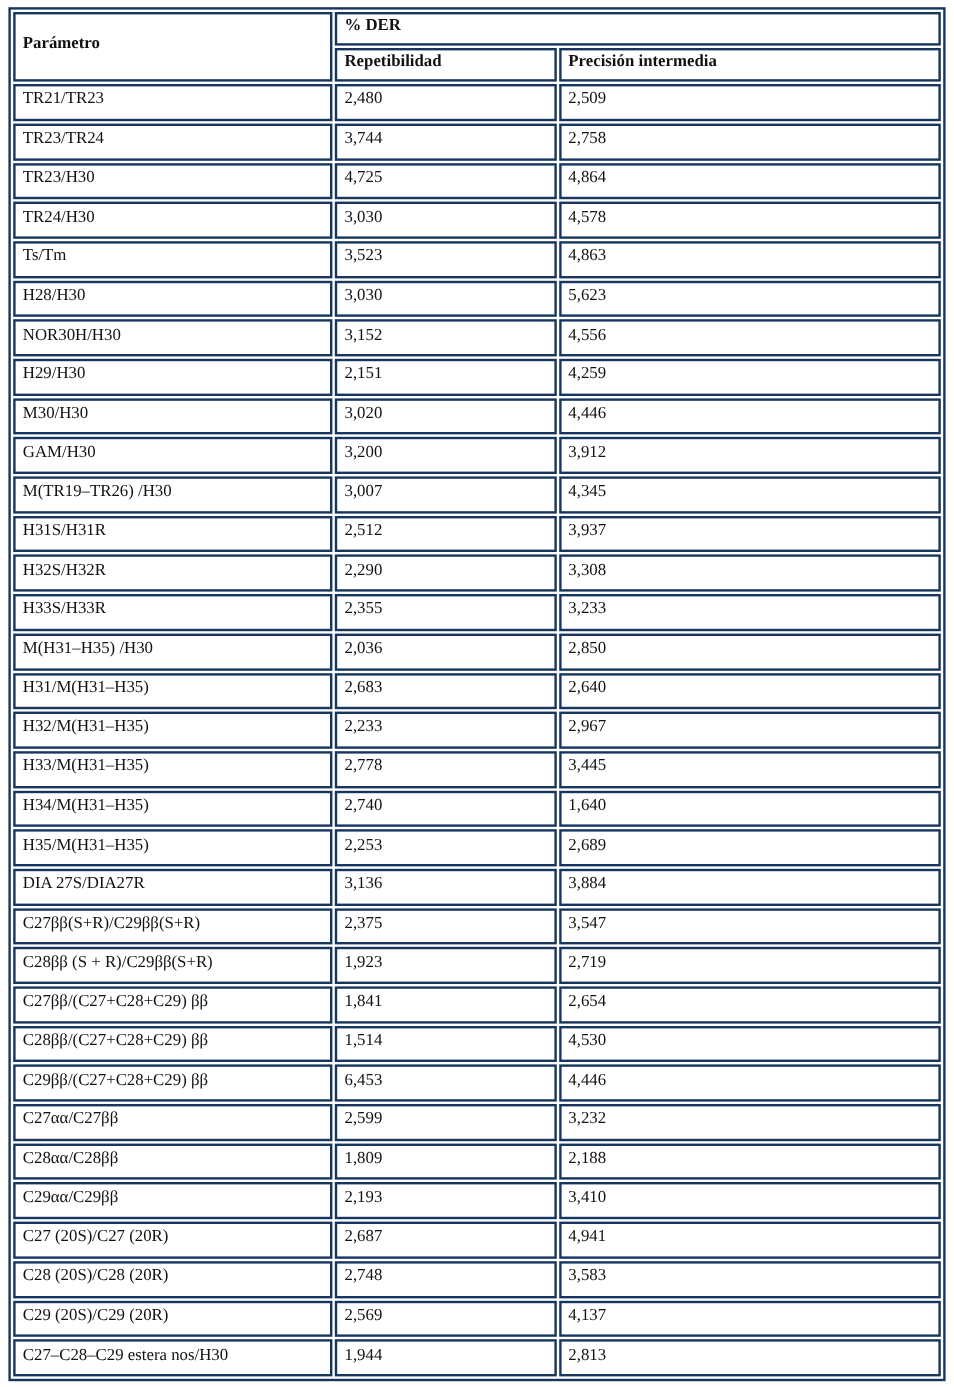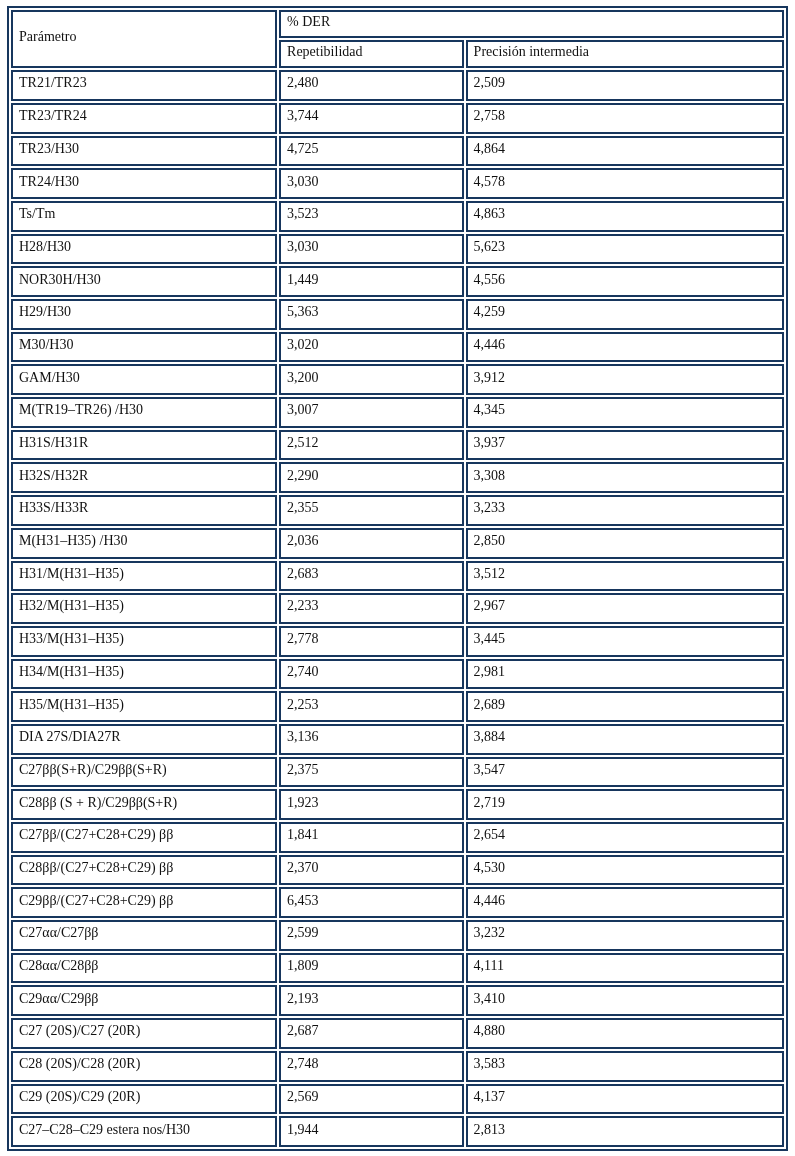--- a/index.html
+++ b/index.html
@@ -35,21 +35,21 @@
     border: 2px solid #17365d;
     background: #ffffff;
     font-size: 14px;
     line-height: 1.15;
     padding: 2px 6px 6px 6px;
     vertical-align: middle;
     text-align: left;
     overflow: hidden;
     white-space: nowrap;
   }
-  th { font-weight: normal; }
+  th { font-weight: bold; }
 </style>
 </head>
 <body>
 
 <div class="page">
   <table class="der-table">
     <colgroup>
       <col class="c1">
       <col class="c2">
       <col class="c3">
@@ -96,27 +96,27 @@
   </tr>
 
   <tr>
     <td>H28/H30</td>
     <td>3,030</td>
     <td>5,623</td>
   </tr>
 
   <tr>
     <td>NOR30H/H30</td>
-    <td>1,449</td>
+    <td>3,152</td>
     <td>4,556</td>
   </tr>
 
   <tr>
     <td>H29/H30</td>
-    <td>5,363</td>
+    <td>2,151</td>
     <td>4,259</td>
   </tr>
 
   <tr>
     <td>M30/H30</td>
     <td>3,020</td>
     <td>4,446</td>
   </tr>
 
   <tr>
@@ -151,39 +151,39 @@
 
   <tr>
     <td>M(H31–H35) /H30</td>
     <td>2,036</td>
     <td>2,850</td>
   </tr>
 
   <tr>
     <td>H31/M(H31–H35)</td>
     <td>2,683</td>
-    <td>3,512</td>
+    <td>2,640</td>
   </tr>
 
   <tr>
     <td>H32/M(H31–H35)</td>
     <td>2,233</td>
     <td>2,967</td>
   </tr>
 
   <tr>
     <td>H33/M(H31–H35)</td>
     <td>2,778</td>
     <td>3,445</td>
   </tr>
 
   <tr>
     <td>H34/M(H31–H35)</td>
     <td>2,740</td>
-    <td>2,981</td>
+    <td>1,640</td>
   </tr>
 
   <tr>
     <td>H35/M(H31–H35)</td>
     <td>2,253</td>
     <td>2,689</td>
   </tr>
 
   <tr>
     <td>DIA 27S/DIA27R</td>
@@ -204,52 +204,52 @@
   </tr>
 
   <tr>
     <td>C27ββ/(C27+C28+C29) ββ</td>
     <td>1,841</td>
     <td>2,654</td>
   </tr>
 
   <tr>
     <td>C28ββ/(C27+C28+C29) ββ</td>
-    <td>2,370</td>
+    <td>1,514</td>
     <td>4,530</td>
   </tr>
 
   <tr>
     <td>C29ββ/(C27+C28+C29) ββ</td>
     <td>6,453</td>
     <td>4,446</td>
   </tr>
 
   <tr>
     <td>C27αα/C27ββ</td>
     <td>2,599</td>
     <td>3,232</td>
   </tr>
 
   <tr>
     <td>C28αα/C28ββ</td>
     <td>1,809</td>
-    <td>4,111</td>
+    <td>2,188</td>
   </tr>
 
   <tr>
     <td>C29αα/C29ββ</td>
     <td>2,193</td>
     <td>3,410</td>
   </tr>
 
   <tr>
     <td>C27 (20S)/C27 (20R)</td>
     <td>2,687</td>
-    <td>4,880</td>
+    <td>4,941</td>
   </tr>
 
   <tr>
     <td>C28 (20S)/C28 (20R)</td>
     <td>2,748</td>
     <td>3,583</td>
   </tr>
 
   <tr>
     <td>C29 (20S)/C29 (20R)</td>

